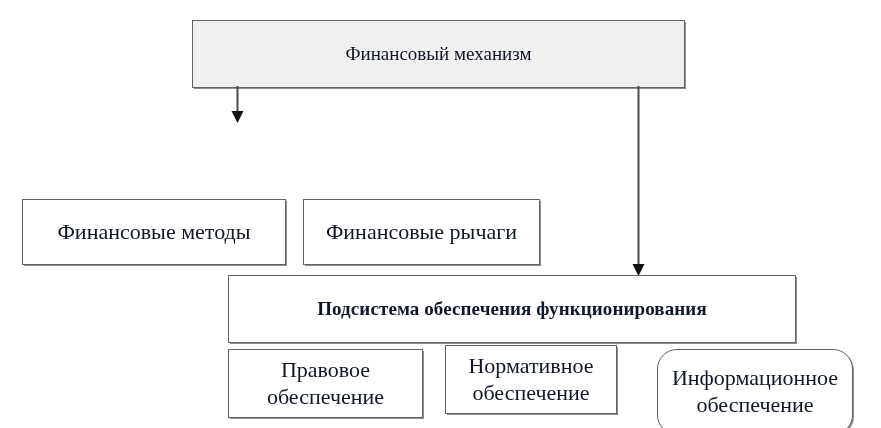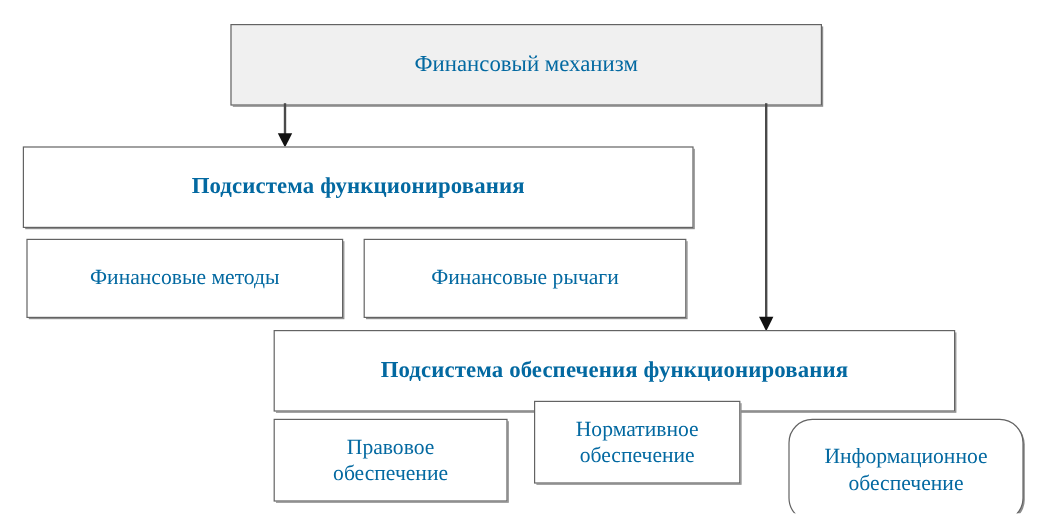--- a/index.html
+++ b/index.html
@@ -15,21 +15,21 @@
     overflow: hidden;
     font-family: "Liberation Serif", "DejaVu Serif", serif;
   }
   .node {
     position: absolute;
     box-sizing: border-box;
     display: flex;
     align-items: center;
     justify-content: center;
     text-align: center;
-    color: #0369a1;
+    color: #0f172a;
     line-height: 1.22;
     background: #ffffff;
     border: 1px solid #636363;
     box-shadow: 1.5px 1.5px 0 -0.5px #8d8d8d;
   }
   .node .label {
     display: block;
     padding: 0 6px;
     white-space: pre-line;
   }
@@ -39,21 +39,21 @@
     font-size: 19px;
   }
   
   .node.section {
     font-weight: bold;
     font-size: 19px;
     letter-spacing: 0.1px;
   }
   
   .node.leaf {
-    font-size: 18px;
+    font-size: 22px;
   }
   
   .connector {
     position: absolute;
     overflow: visible;
   }
   .connector line {
     stroke: #4a4a4a;
     stroke-width: 2;
   }
@@ -73,42 +73,39 @@
   <svg class="connector" style="left:230px; top:86px; width:16px; height:38px;" width="16" height="38" viewBox="0 0 16 38">
     <line x1="7.5" y1="0" x2="7.5" y2="27"></line>
     <polygon points="1.5,25 13.5,25 7.5,37"></polygon>
   </svg>
 
   <svg class="connector" style="left:631px; top:86px; width:16px; height:191px;" width="16" height="191" viewBox="0 0 16 191">
     <line x1="7.5" y1="0" x2="7.5" y2="180"></line>
     <polygon points="1.5,178 13.5,178 7.5,190"></polygon>
   </svg>
 
-  <div class="node section" style="left:19px; top:122px; width:559px; height:68px;">
-    <span class="label">Подсистема функционирования</span>
-  </div>
 
   <div class="node leaf" style="left:22px; top:199px; width:264px; height:66px;">
     <span class="label">Финансовые методы</span>
   </div>
 
-  <div class="node leaf" style="left:303px; top:199px; width:269px; height:66px;">
+  <div class="node leaf" style="left:303px; top:199px; width:237px; height:66px;">
     <span class="label">Финансовые рычаги</span>
   </div>
 
   <div class="node section" style="left:228px; top:275px; width:568px; height:68px;">
     <span class="label">Подсистема обеспечения функционирования</span>
   </div>
 
   <div class="node leaf" style="left:228px; top:349px; width:195px; height:69px;">
     <span class="label">Правовое
 обеспечение</span>
   </div>
 
-  <div class="node leaf" style="left:445px; top:334px; width:172px; height:69px;">
+  <div class="node leaf" style="left:445px; top:345px; width:172px; height:69px;">
     <span class="label">Нормативное
 обеспечение</span>
   </div>
 
   <div class="node leaf" style="left:657px; top:349px; width:196px; height:86px;border-radius:20px;">
     <span class="label">Информационное
 обеспечение</span>
   </div>
 
 </div>

